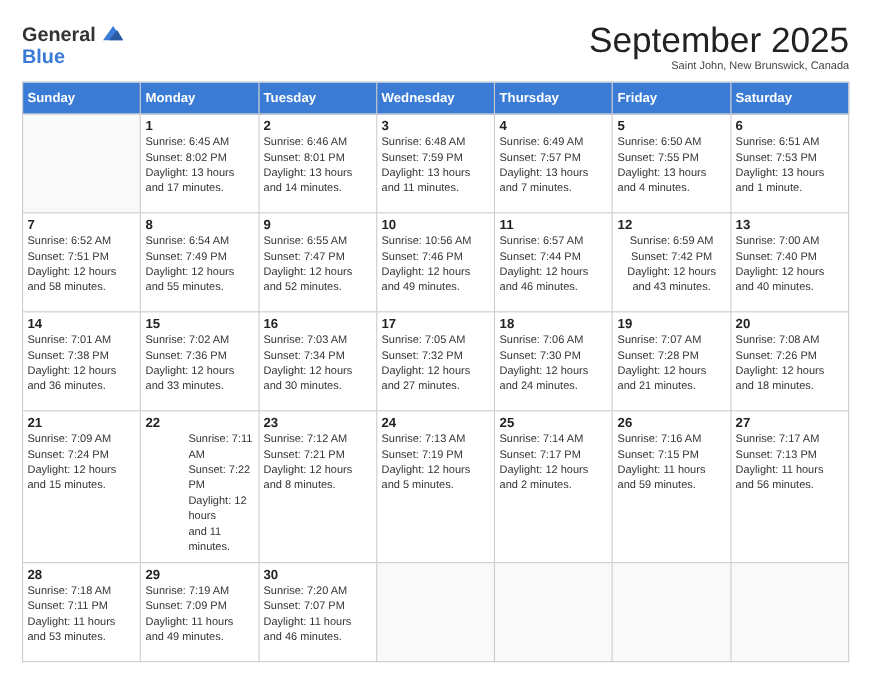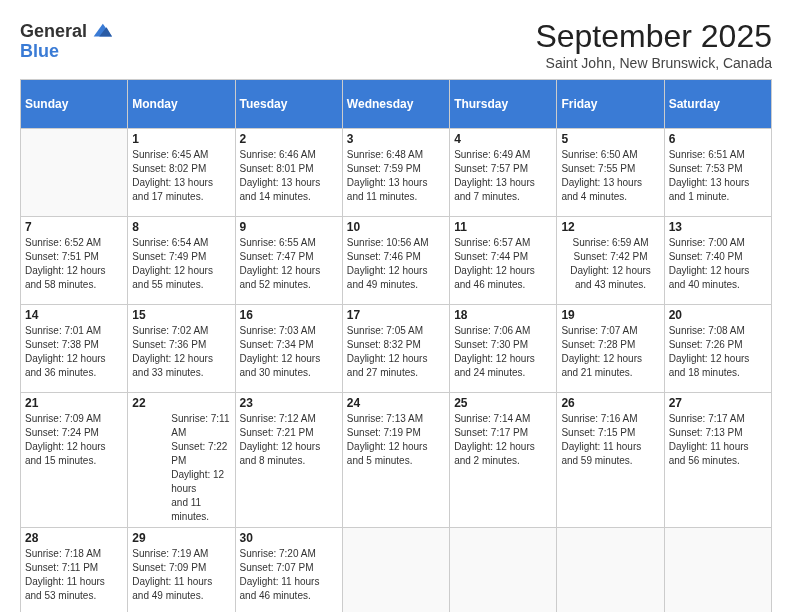--- a/index.html
+++ b/index.html
@@ -43,35 +43,35 @@
     }
     .title-block {
       text-align: right;
     }
     .month-title {
       font-size: 32px;
       color: #222;
       font-weight: normal;
     }
     .location {
-      font-size: 14px;
+      font-size: 10px;
       color: #444;
     }
     .calendar {
       width: 100%;
       border-collapse: collapse;
       flex: 1;
       table-layout: fixed;
     }
     .calendar thead th {
       background-color: #3a7bd5;
       color: #fff;
       font-size: 12px;
       font-weight: bold;
-      padding: 17px 4px;
+      padding: 7px 4px;
       text-align: left;
       border: 1px solid #ccc;
     }
     .calendar tbody td {
       border: 1px solid #ccc;
       vertical-align: top;
       padding: 3px 4px;
       font-size: 9.5px;
       color: #333;
       height: 88px;
@@ -242,21 +242,21 @@
           <td>
             <span class="day-num">16</span>
             <div class="day-info" style="white-space: pre-line;">Sunrise: 7:03 AM
 Sunset: 7:34 PM
 Daylight: 12 hours
 and 30 minutes.</div>
           </td>
           <td>
             <span class="day-num">17</span>
             <div class="day-info" style="white-space: pre-line;">Sunrise: 7:05 AM
-Sunset: 8:32 PM
+Sunset: 7:32 PM
 Daylight: 12 hours
 and 27 minutes.</div>
           </td>
           <td>
             <span class="day-num">18</span>
             <div class="day-info" style="white-space: pre-line;">Sunrise: 7:06 AM
 Sunset: 7:30 PM
 Daylight: 12 hours
 and 24 minutes.</div>
           </td>

